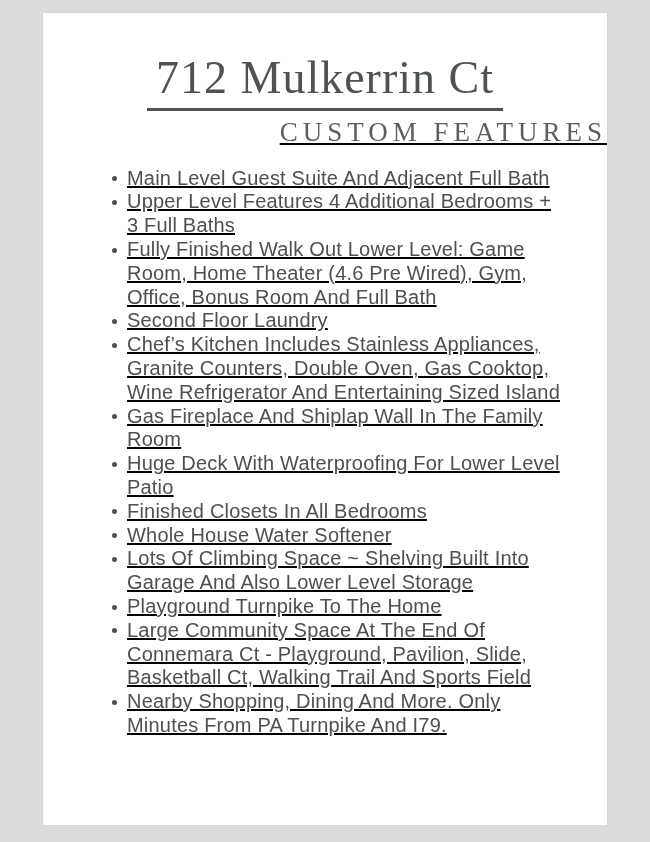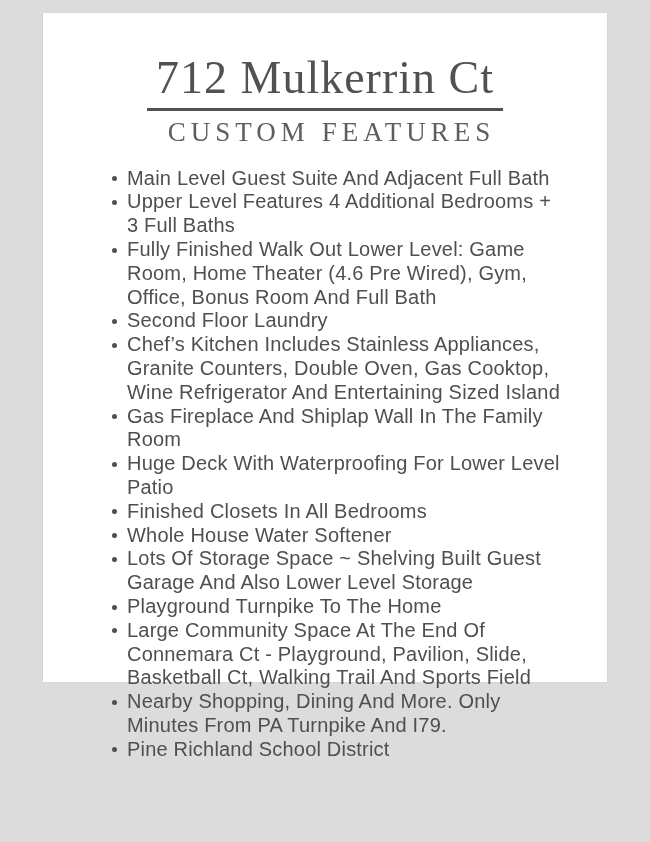--- a/index.html
+++ b/index.html
@@ -12,23 +12,24 @@
   html,body{width:650px;height:842px;}
   body{
     font-family:"Liberation Sans", sans-serif;
     background:var(--frame);
     position:relative;
     overflow:hidden;
   }
   .page{
     position:absolute;
     left:43px; top:13px;
-    width:564px; height:669px;
+    width:564px; height:812px;
     background:var(--page);
     box-shadow:0 0 1px rgba(0,0,0,0.12);
+    text-decoration:underline;
   }
   .title-wrap{
     text-align:center;
     margin-top:40px;
   }
   .title{
     display:inline-block;
     font-family:"Liberation Serif", serif;
     font-weight:400;
     font-size:46px;
@@ -38,21 +39,21 @@
     border-bottom:3px solid var(--heading);
     padding:0 9px 5px 9px;
   }
   .subtitle{
     font-family:"Liberation Serif", serif;
     font-weight:400;
     font-size:27px;
     letter-spacing:5px;
     color:#5c5f60;
     margin-top:6px;
-    text-align:center;
+    text-align:right;
     margin-left:13px;
   }
   ul.features{
     list-style:none;
     margin:19px 0 0 84px;
     width:434px;
   }
   ul.features li{
     position:relative;
     font-size:20px;
@@ -80,19 +81,18 @@
   <ul class="features">
     <li>Main Level Guest Suite And Adjacent Full Bath</li>
     <li>Upper Level Features 4 Additional Bedrooms + 3 Full Baths</li>
     <li>Fully Finished Walk Out Lower Level: Game Room, Home Theater (4.6 Pre Wired), Gym, Office, Bonus Room And Full Bath</li>
     <li>Second Floor Laundry</li>
     <li>Chef’s Kitchen Includes Stainless Appliances, Granite Counters, Double Oven, Gas Cooktop, Wine Refrigerator And Entertaining Sized Island</li>
     <li>Gas Fireplace And Shiplap Wall In The Family Room</li>
     <li>Huge Deck With Waterproofing For Lower Level Patio</li>
     <li>Finished Closets In All Bedrooms</li>
     <li>Whole House Water Softener</li>
-    <li>Lots Of Storage Space ~ Shelving Built Guest Garage And Also Lower Level Storage</li>
+    <li>Lots Of Climbing Space ~ Shelving Built Into Garage And Also Lower Level Storage</li>
     <li>Playground Turnpike To The Home</li>
     <li>Large Community Space At The End Of Connemara Ct - Playground, Pavilion, Slide, Basketball Ct, Walking Trail And Sports Field</li>
     <li>Nearby Shopping, Dining And More. Only Minutes From PA Turnpike And I79.</li>
-    <li>Pine Richland School District</li>
   </ul>
 </div>
 
 </body></html>

